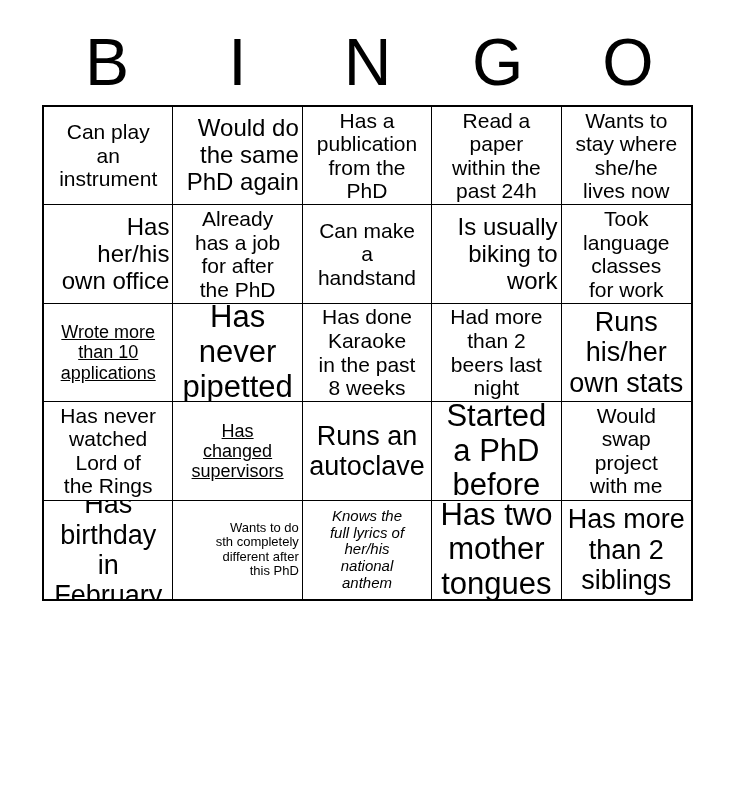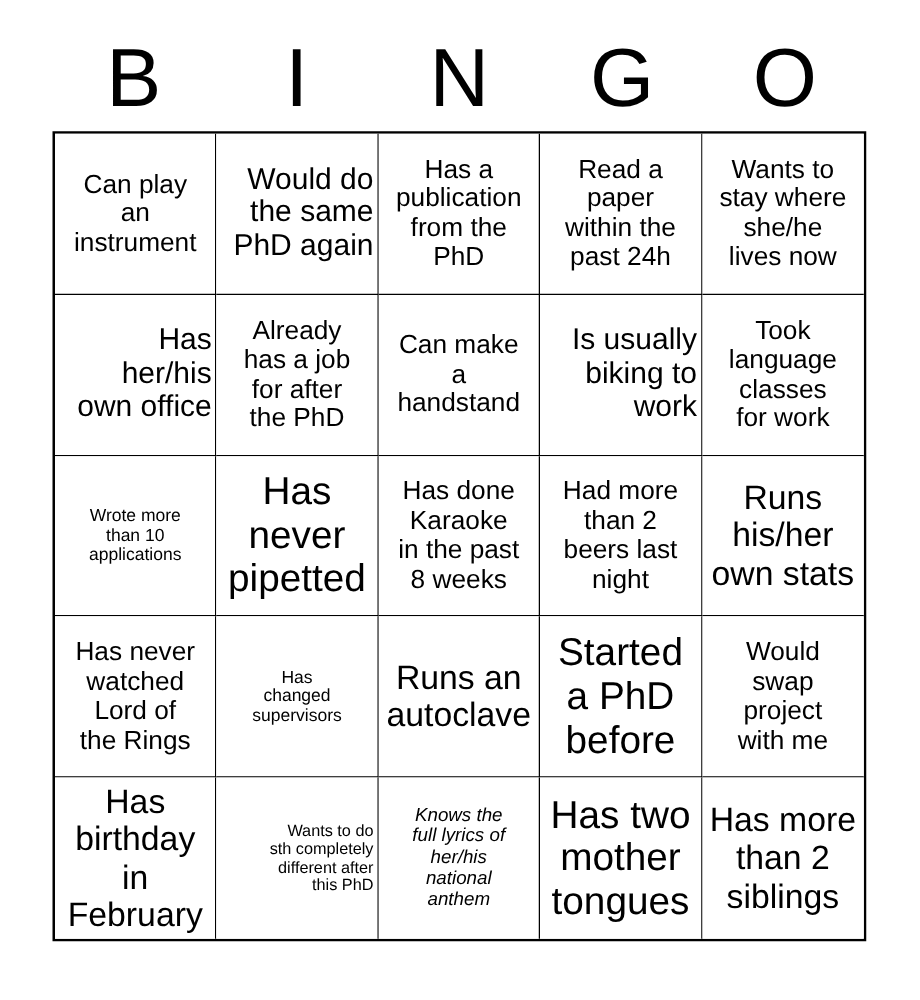--- a/index.html
+++ b/index.html
@@ -39,21 +39,21 @@
     font-weight: 400;
     letter-spacing: 0px;
     color: #000000;
   }
   
   .grid {
     position: absolute;
     left: 42px;
     top: 105px;
     width: 651px;
-    height: 648px;
+    height: 496px;
     box-sizing: border-box;
     border: 2px solid #000000;
     display: grid;
     grid-template-columns: repeat(5, 1fr);
     grid-template-rows: repeat(5, 1fr);
     background: #ffffff;
   }
   .cell {
     box-sizing: border-box;
     border-right: 1px solid #000000;
@@ -75,21 +75,21 @@
     font-weight: 400;
     color: #000000;
     white-space: pre-line;
     line-height: 1.12;
   }
   
   .fs-xxl .cell-text { font-size: 31px; }
   .fs-xl  .cell-text { font-size: 27px; }
   .fs-lg  .cell-text { font-size: 24px; text-align: right; }
   .fs-md  .cell-text { font-size: 21px; }
-  .fs-sm  .cell-text { font-size: 14px; }
+  .fs-sm  .cell-text { font-size: 18px; text-decoration: underline; }
   .fs-xs  .cell-text { font-size: 15px; font-style: italic; }
   .fs-xxs .cell-text { font-size: 13px; text-align: right; }
 </style>
 </head>
 <body>
 
 <div class="page">
 
   <div class="bingo-header">
     <span class="bingo-letter">B</span>

